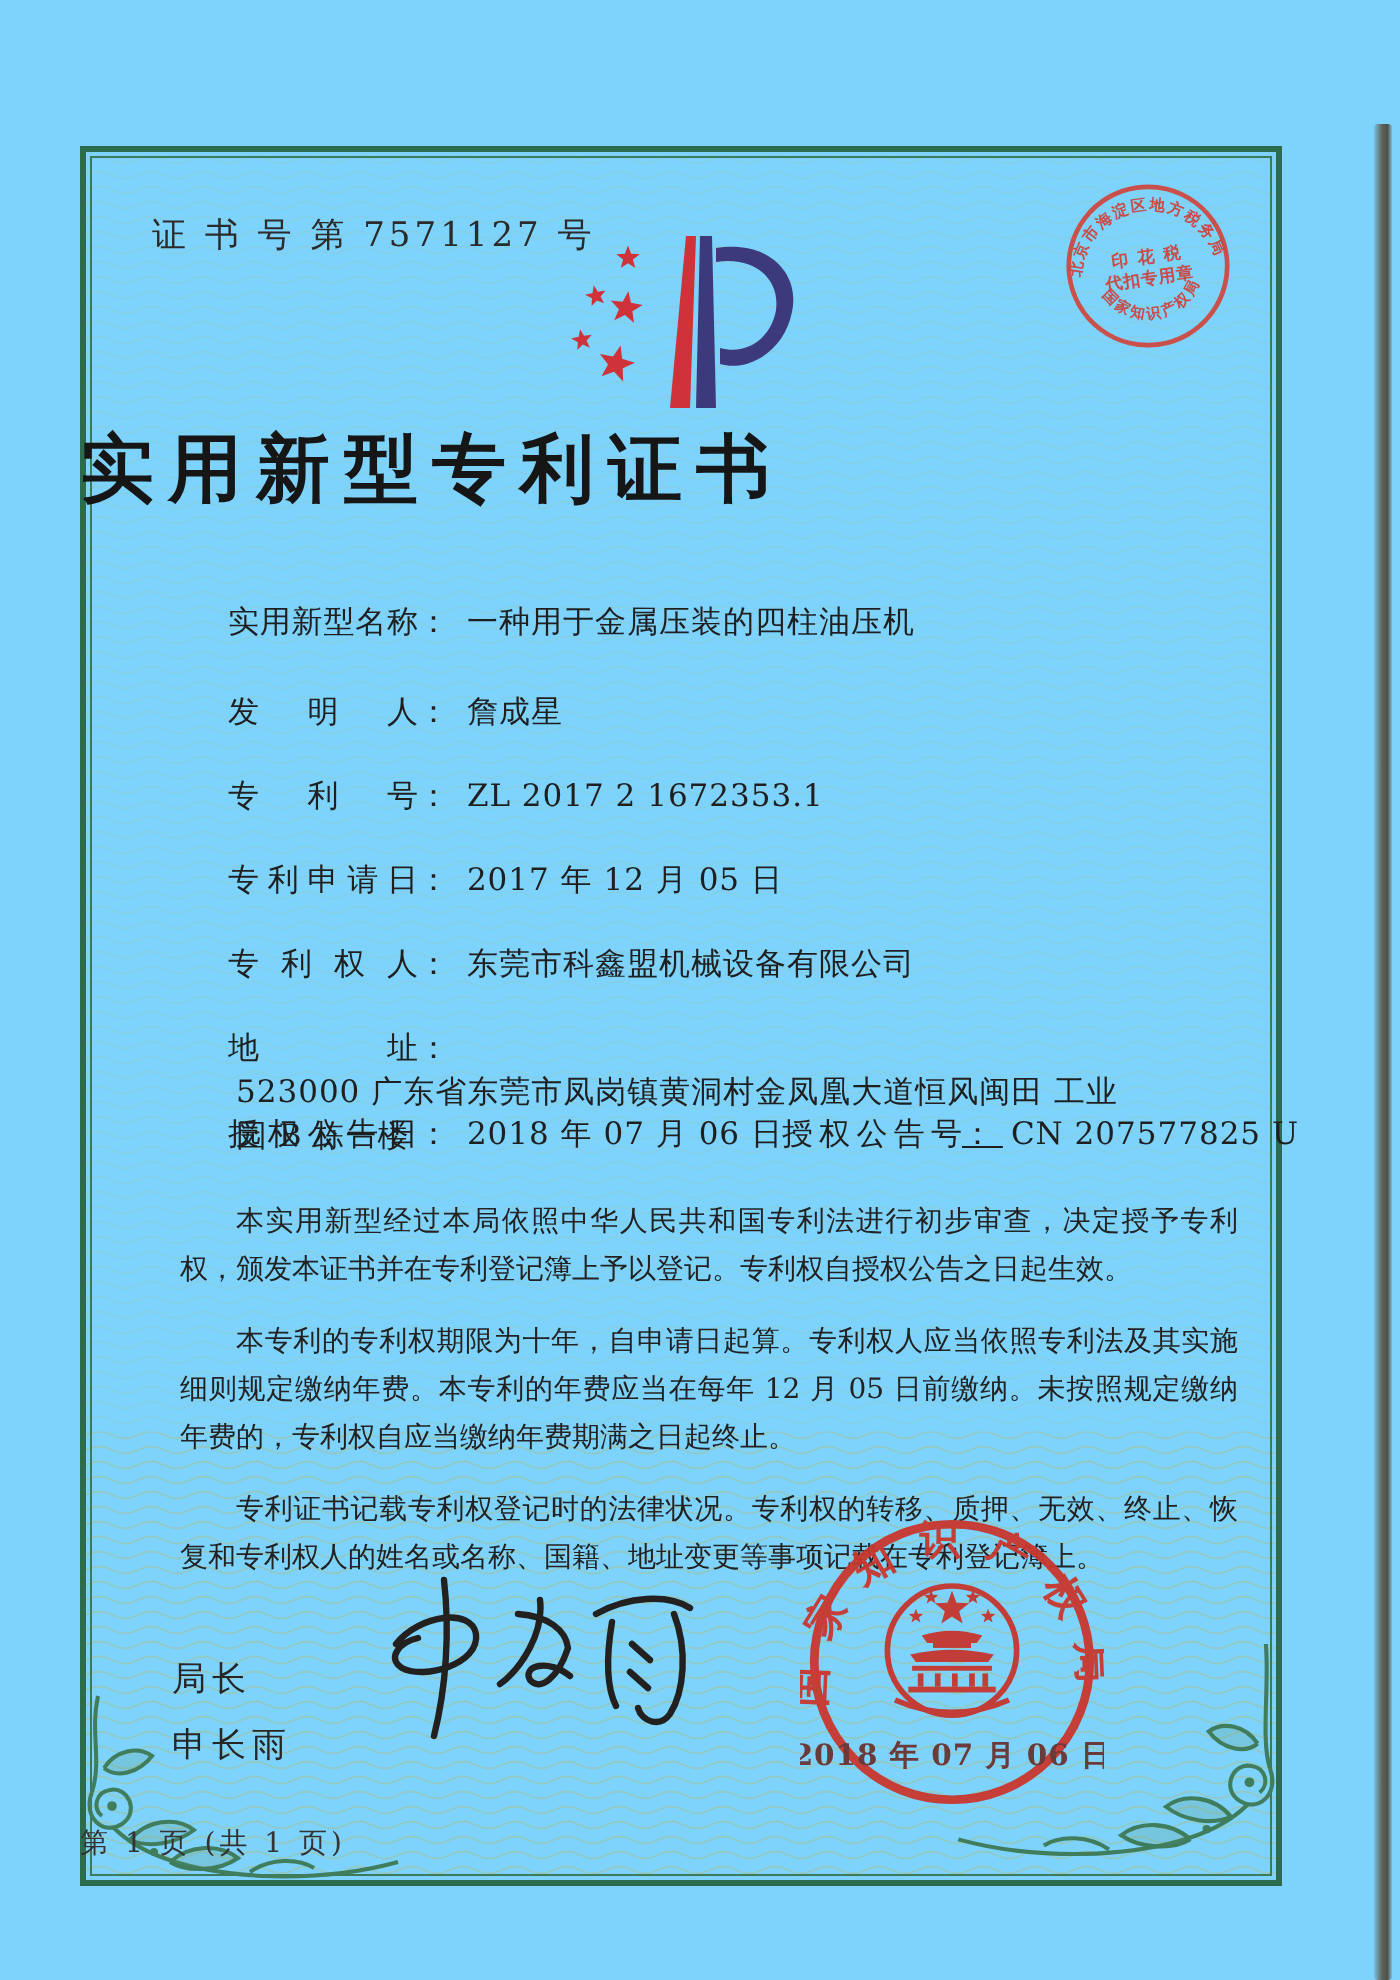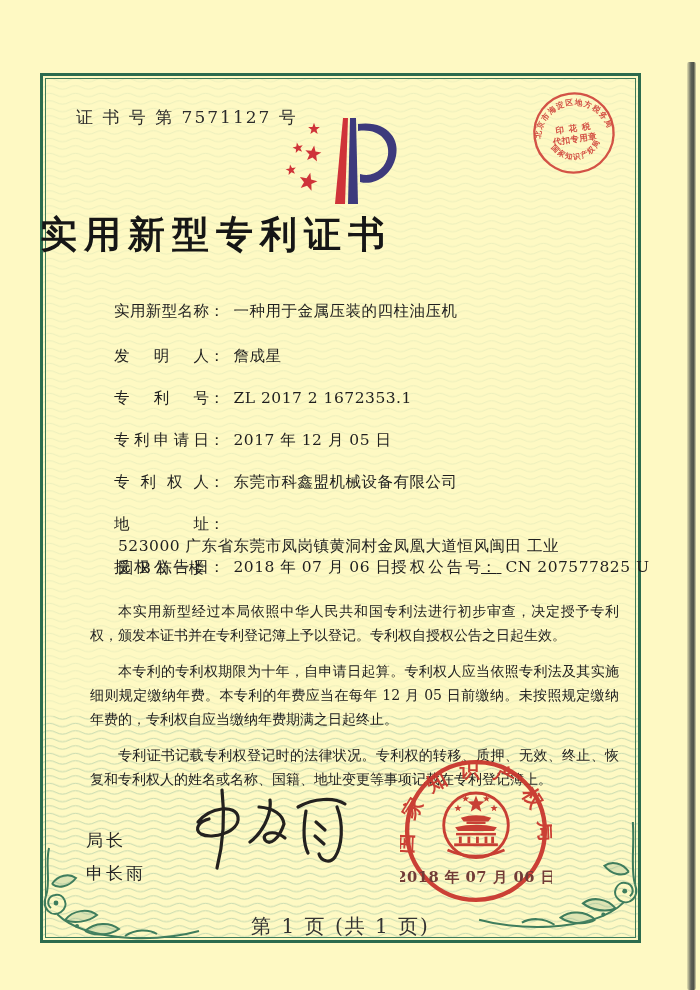--- a/index.html
+++ b/index.html
@@ -1,18 +1,18 @@
 <!DOCTYPE html>
 <html><head>
 <meta charset="utf-8">
 <style>
   html,body{margin:0;padding:0;background:#e9e9e6;}
   .page{
     position:relative;width:700px;height:990px;margin:0 auto;overflow:hidden;
-    background:#fef9c3;
+    background:#7dd3fc;
     font-family:"DejaVu Serif","Liberation Serif",serif;
     color:#1f1f1f;
   }
   
   .scan-shadow{
     position:absolute;top:62px;right:4px;width:9px;height:928px;
     background:linear-gradient(to right,rgba(90,94,85,.15),#5e6258 45%,#4e5248 75%,rgba(120,122,115,.25));
     border-radius:2px;
   }
   
@@ -55,22 +55,22 @@
   
   .director{position:absolute;left:86px;top:824px;font-size:17px;letter-spacing:3px;line-height:33px;color:#262626;}
   .sig{position:absolute;left:182px;top:780px;width:180px;height:100px;}
   
   .seal{position:absolute;left:400px;top:755px;width:152px;height:152px;opacity:.95;}
   
   .flourish-l{position:absolute;left:41px;top:846px;width:165px;height:96px;}
   .flourish-r{position:absolute;left:472px;top:822px;width:168px;height:120px;transform:scaleX(-1);}
   
   .footer{
-    position:absolute;left:40px;top:913px;width:601px;text-align:center;
-    font-size:20px;letter-spacing:2px;color:#333;
+    position:absolute;left:40px;top:913px;width:601px;text-align:left;
+    font-size:14px;letter-spacing:2px;color:#333;
   }
 </style>
 </head>
 <body>
 
 <div class="page">
 
   <svg class="waves" viewBox="0 0 595 864" preserveAspectRatio="none">
     <defs>
       <pattern id="wv" width="26" height="7.5" patternUnits="userSpaceOnUse">

